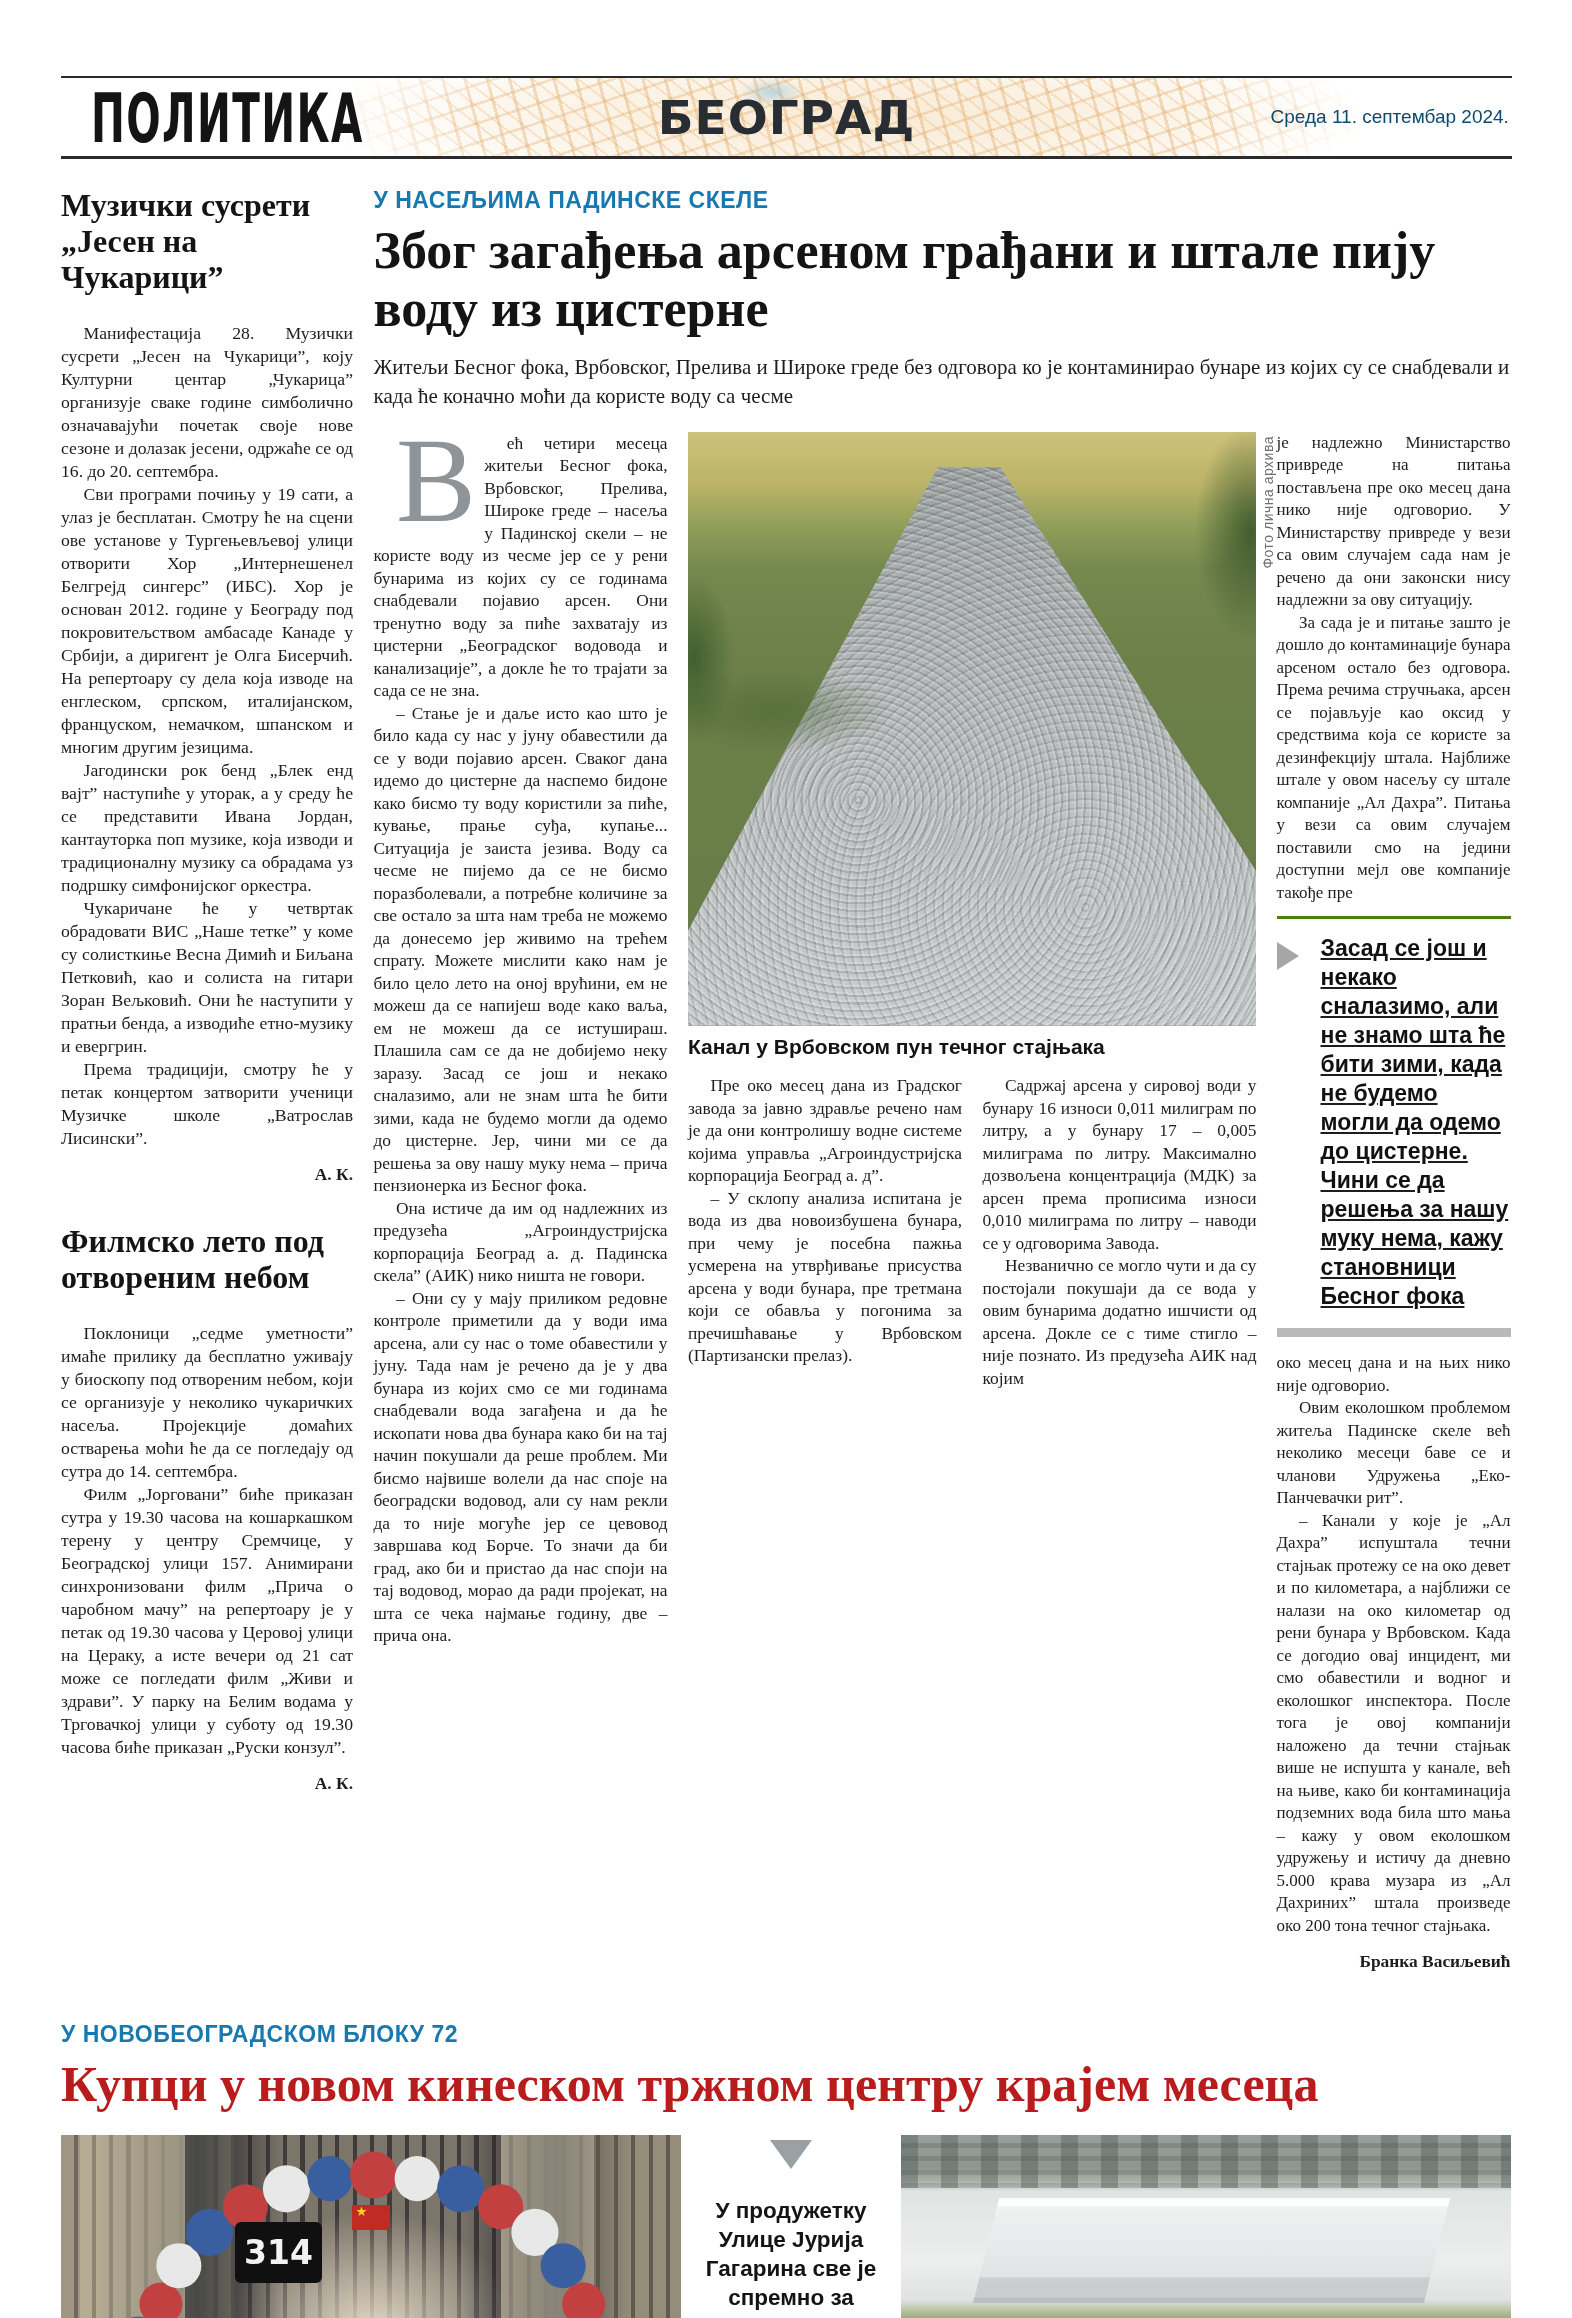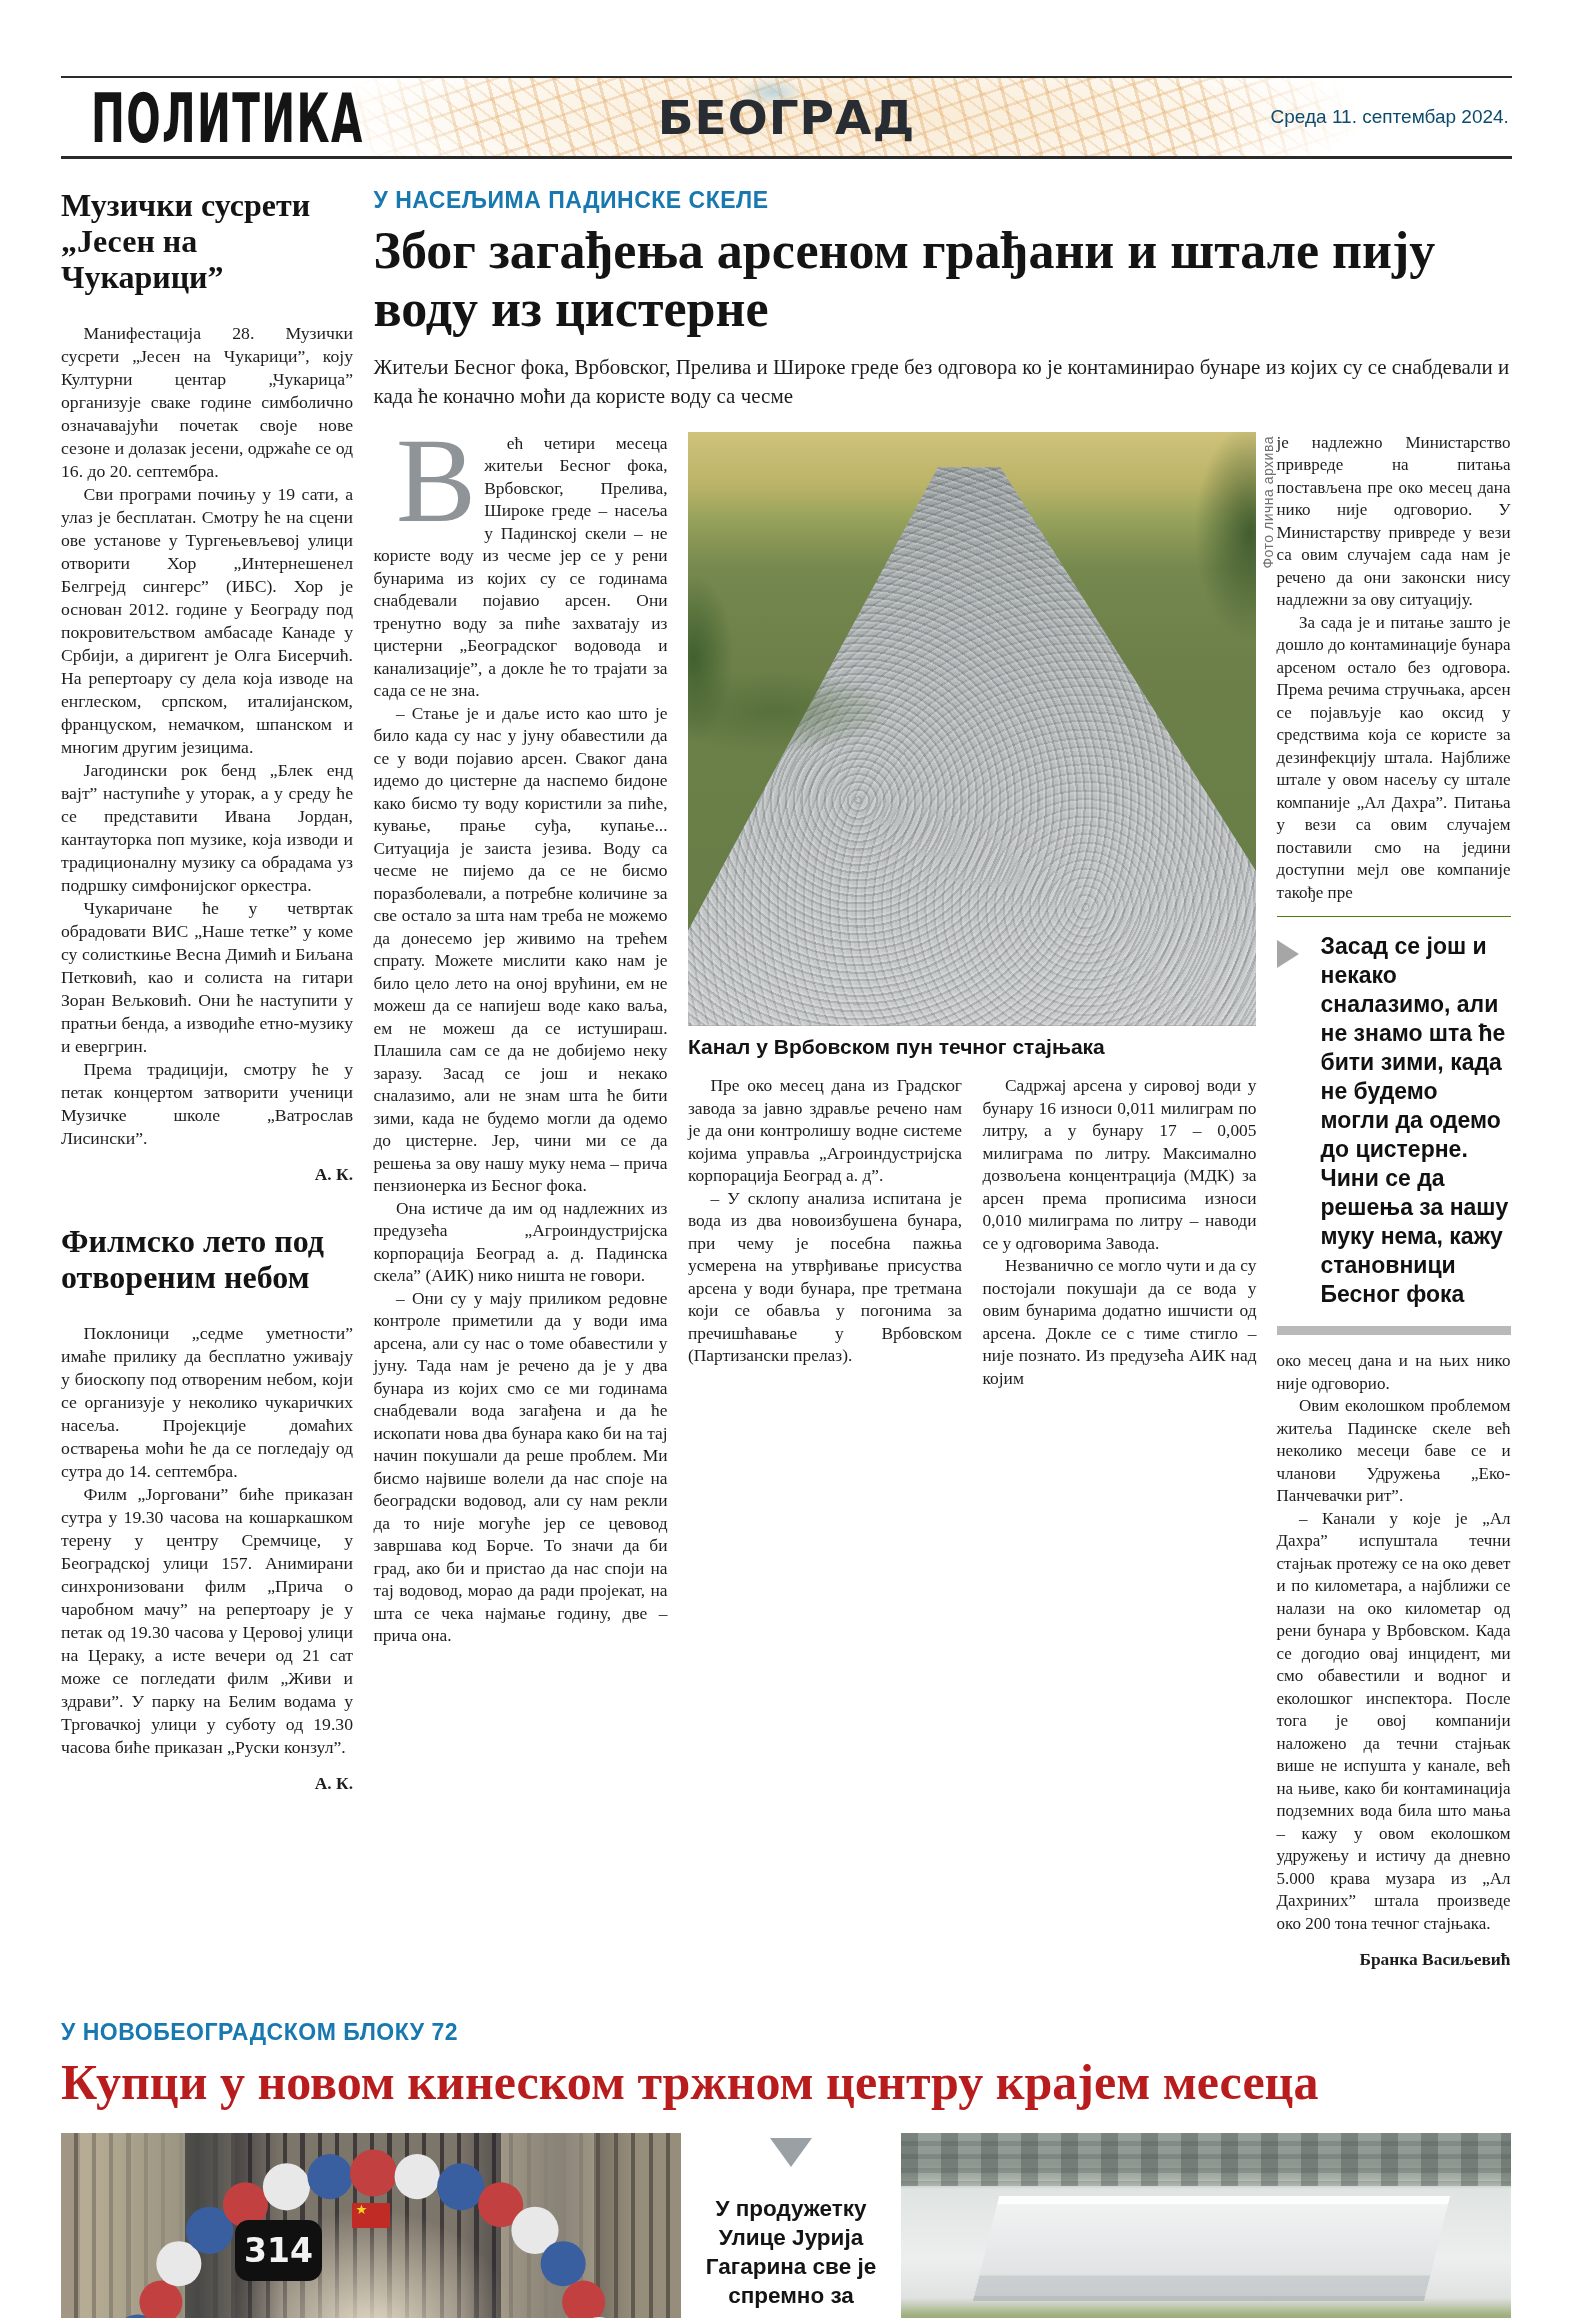--- a/index.html
+++ b/index.html
@@ -76,21 +76,21 @@
       radial-gradient(ellipse 30% 10% at 15% 47%, rgba(70,100,50,.55), transparent 70%); }
   .vcredit { position:absolute; font-family:"Liberation Sans", sans-serif; font-size:14px;
     color:#6f6f6f; writing-mode:vertical-rl; transform:rotate(180deg); letter-spacing:0.5px; }
   .photo .vcredit { right:-19.5px; top:4.1px; }
   .caption { font-family:"Liberation Sans", sans-serif; font-weight:700; font-size:21px;
     color:#141414; margin-top:9.2px; }
   .belowcols { display:grid; grid-template-columns:274px 274px; column-gap:20.5px; margin-top:15.4px; }
 
   
   .rightcol .cols p { font-size:17px; line-height:22.5px; }
-  .quote { position:relative; border-top:1px solid #4d7c0f; margin:12.3px 0 15.4px; padding:14.3px 0 0 44px; }
+  .quote { position:relative; border-top:3px solid #4d7c0f; margin:12.3px 0 15.4px; padding:14.3px 0 0 44px;text-decoration:underline; }
   .quote .tri { position:absolute; left:0; top:22.5px; width:0; height:0;
     border-top:14px solid transparent; border-bottom:14px solid transparent; border-left:22.5px solid #a6a6a6; }
   .quote .qtext { font-family:"Liberation Sans", sans-serif; font-weight:700;
     font-size:23px; line-height:29px; color:#111; }
   .quote .bar { height:8.7px; background:#b9b9b9; margin:17.4px 0 0 -44px; }
 
   
   .bottom { margin:49px 61px 0; }
   .b-headline { font-size:50px; line-height:55px; font-weight:700; color:#b91c1c; margin:9.2px 0 22.5px; }
   .photorow { display:grid; grid-template-columns:620px 220px 610px; height:328px; }
@@ -100,21 +100,21 @@
   .shopphoto .glow { position:absolute; inset:0;
     background:
       radial-gradient(ellipse 34% 52% at 50% 58%, rgba(236,227,205,.95), rgba(236,227,205,0) 70%),
       repeating-linear-gradient(90deg, rgba(214,200,170,.5) 0 13.3px, rgba(120,108,90,.35) 13.3px 17.4px);
     -webkit-mask:linear-gradient(90deg,#000 4%, transparent 22%, #000 36%, #000 64%, transparent 80%, #000 92%);
             mask:linear-gradient(90deg,#000 4%, transparent 22%, #000 36%, #000 64%, transparent 80%, #000 92%); }
   .shopphoto .flag { position:absolute; left:47%; top:20%; width:38px; height:24.6px;
     background:#c02b25; box-shadow:inset 4.1px -3.1px 0 0 rgba(192,43,37,1); }
   .shopphoto .flag::after { content:"★"; position:absolute; left:3.1px; top:-1px; color:#f7d21e; font-size:13.3px; }
   .sign { position:absolute; background:#101010; color:#f2f2f2; text-align:center;
-    font-family:"DejaVu Sans", sans-serif; font-weight:700; border-radius:14px;
+    font-family:"DejaVu Sans", sans-serif; font-weight:700; border-radius:6px;
     display:flex; align-items:center; justify-content:center; }
   .sign-1 { left:174px; top:87px; width:87px; height:61px; font-size:33px; }
 
   .midcap { position:relative; background:#fff; padding:61px 13.3px 0; text-align:center; }
   .midcap .tri-down { position:absolute; top:5.1px; left:50%; transform:translateX(-50%);
     width:0; height:0; border-left:21.5px solid transparent; border-right:21.5px solid transparent;
     border-top:29px solid #9aa0a4; }
   .midcap .ctext { font-family:"Liberation Sans", sans-serif; font-weight:700;
     font-size:22.5px; line-height:29px; color:#141414; }
 

